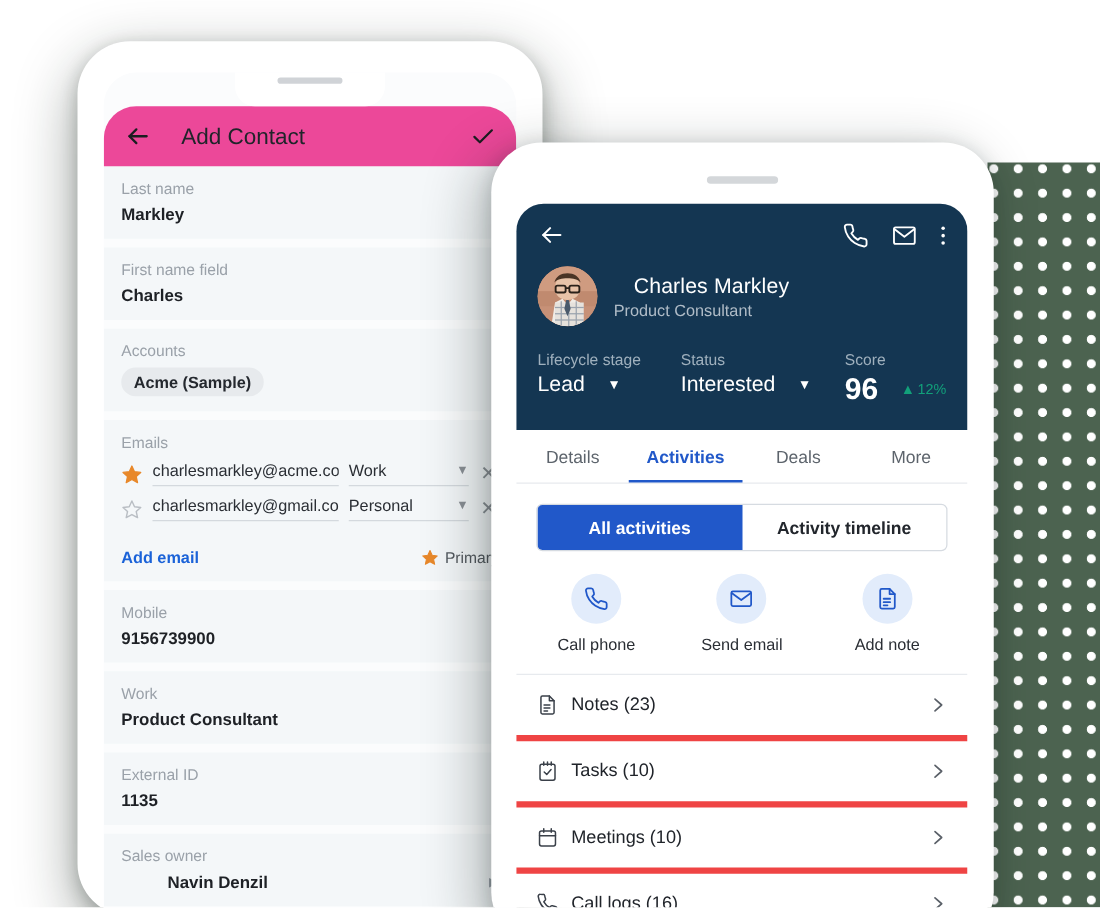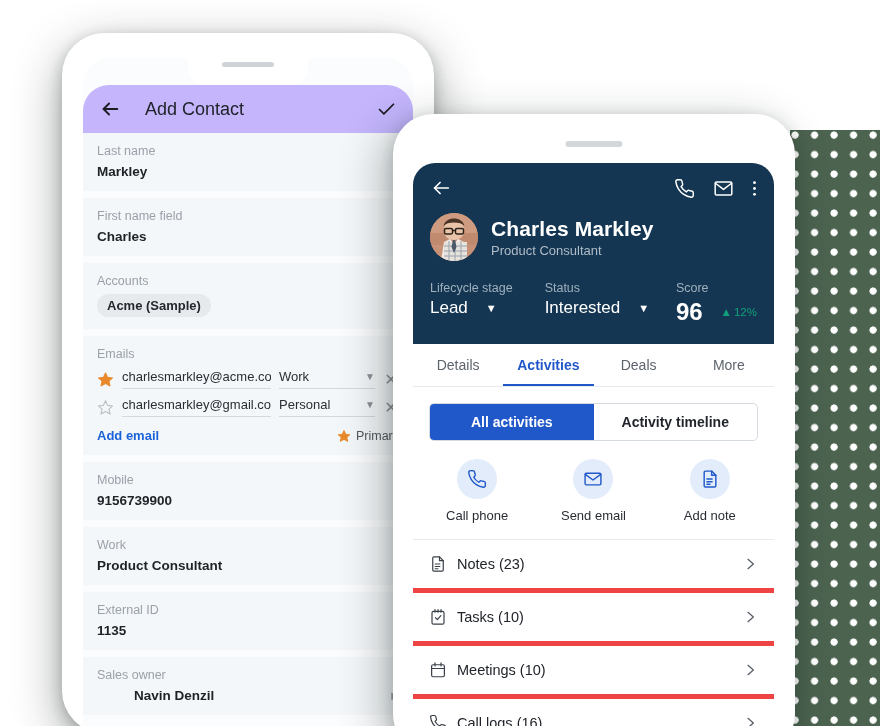--- a/index.html
+++ b/index.html
@@ -62,21 +62,21 @@
     top: 29px;
     width: 52px; height: 5px;
     background: #d0d3d7;
     border-radius: 3px;
     z-index: 7;
   }
 
   .left-appbar {
     position: relative;
     height: 48px;
-    background: #c4b5fd;
+    background: #ec4899;
     display: flex; align-items: center;
     padding: 0 16px;
     border-radius: 26px 26px 0 0;
     margin-top: 27px;
   }
   .left-appbar .back { font-size: 23px; color: #1b1d20; line-height: 1; width: 30px; }
   .left-appbar .ttl { flex: 1; text-align: left; padding-left: 16px; font-size: 18px; color: #20242a; }
   .left-appbar .chk { font-size: 21px; color: #1b1d20; line-height: 1; }
 
   .lform { padding-bottom: 4px; }
@@ -107,21 +107,21 @@
   }
   .esel {
     flex: 0 0 96px;
     font-size: 13px; color: #2a2e34;
     border-bottom: 1px solid #d4d9de;
     padding-bottom: 4px;
     display: flex; justify-content: space-between; align-items: center;
   }
   .esel .caret { color: #8b9096; font-size: 10px; }
   .ex { flex: 0 0 16px; color: #8b9096; font-size: 16px; text-align: center; }
-  .erow-foot { display: flex; align-items: center; justify-content: space-between; margin-top: 11px; }
+  .erow-foot { display: flex; align-items: center; justify-content: space-between; margin-top: 21px; }
   .addlink { color: #1a62d8; font-size: 13px; font-weight: bold; }
   .prim { display: flex; align-items: center; gap: 5px; font-size: 12.5px; color: #53585e; }
   .fval-row { display: flex; align-items: center; justify-content: space-between; padding-left: 37px; }
   .fval-row .arrow { color: #9aa1a9; font-size: 10px; }
 
   
   #phone-right {
     position: absolute;
     left: 393px; top: 114px;
     width: 402px; height: 640px;
@@ -156,21 +156,21 @@
   }
   .rtop { display: flex; align-items: center; }
   .rtop .back { font-size: 21px; line-height: 1; color: #fff; }
   .rtop .spacer { flex: 1; }
   .rtop .ic { margin-left: 18px; display: flex; align-items: center; }
   .ridentity { display: flex; align-items: center; gap: 13px; margin-top: 14px; }
   .ravatar {
     width: 48px; height: 48px; border-radius: 50%; flex: 0 0 48px;
     overflow: hidden; position: relative; background: #c08b6e;
   }
-  .rname { font-size: 21px; font-weight: bold; letter-spacing: .1px; }
+  .rname { font-size: 17px; font-weight: normal; letter-spacing: .1px; margin-left: 16px; }
   .rrole { font-size: 13px; color: #b0bcc7; margin-top: 2px; }
   .rstats { display: flex; margin-top: 20px; }
   .rstat { }
   .rstat.s1 { width: 124px; }
   .rstat.s2 { width: 142px; }
   .rstat .sl { font-size: 12.5px; color: #9fb0bd; margin-bottom: 3px; }
   .rstat .sv { font-size: 17px; color: #fff; display: flex; align-items: center; gap: 18px; }
   .rstat .sv .dn { font-size: 11px; }
   .rstat .score { font-size: 24px; font-weight: bold; }
   .delta { color: #12a07a; font-size: 11.5px; display: flex; align-items: center; gap: 2px; }

